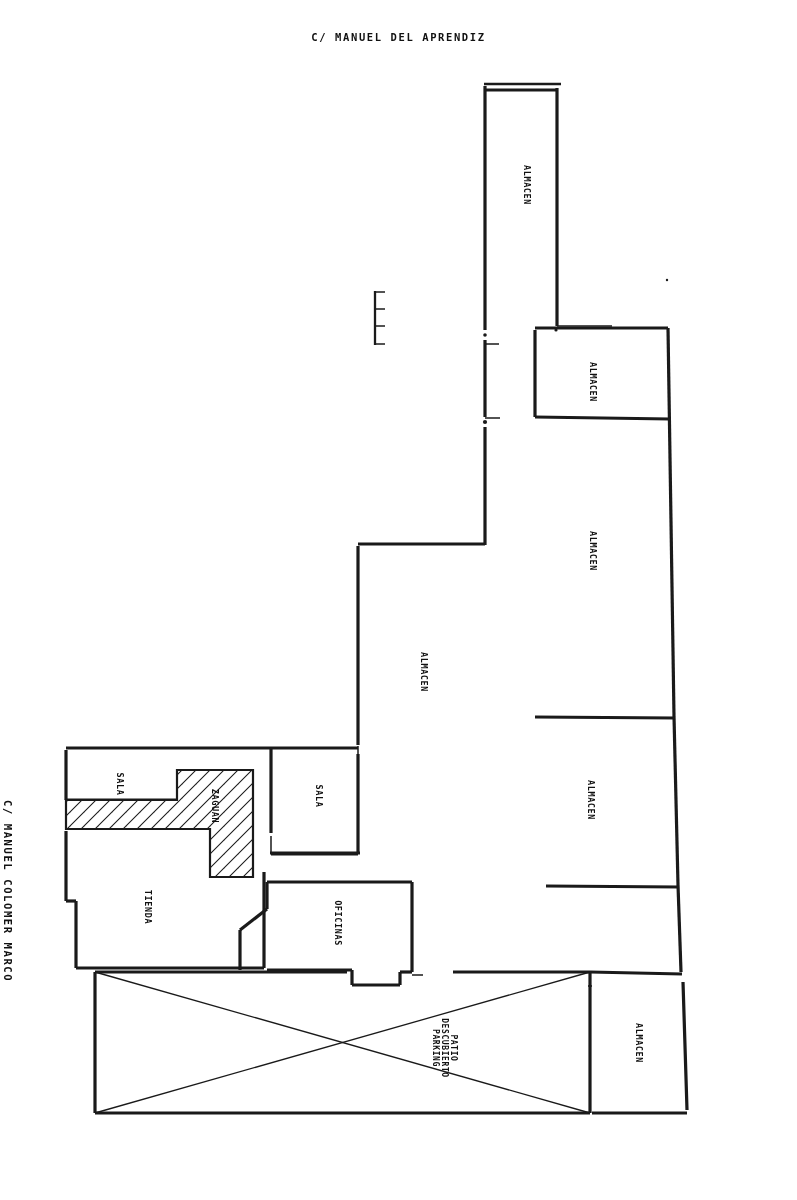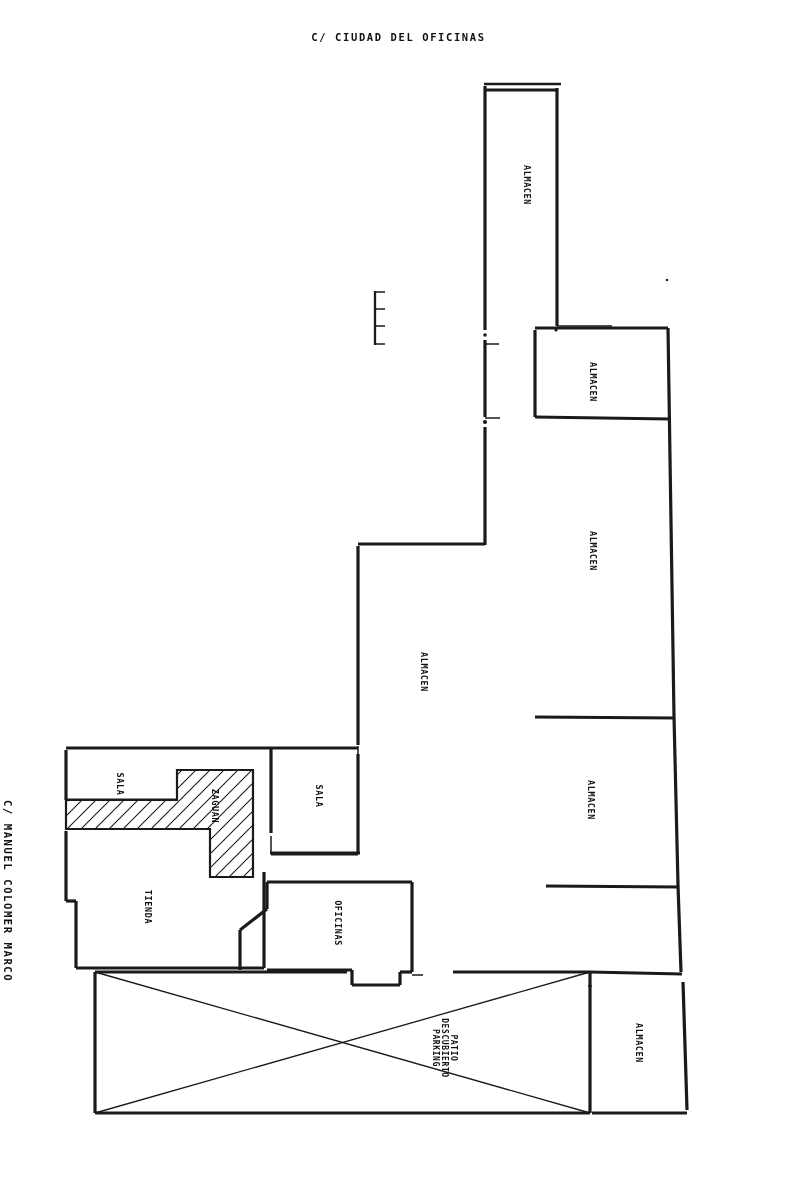--- a/index.html
+++ b/index.html
@@ -76,21 +76,21 @@
     top: 800px;
     transform-origin: 0 0;
     transform: rotate(90deg);
   }
 </style>
 </head>
 <body>
 
 <div id="plan-root">
 
-  <div class="street-label" id="street-top">C/ CIUDAD DEL OFICINAS</div>
+  <div class="street-label" id="street-top">C/ MANUEL DEL APRENDIZ</div>
 
   <div class="street-label" id="street-left">C/ MANUEL COLOMER MARCO</div>
 
   <svg class="floorplan" viewBox="0 0 797 1200">
     <defs>
       <pattern id="zaguanHatch" width="14" height="14" patternUnits="userSpaceOnUse" patternTransform="rotate(0)">
         <rect width="14" height="14" fill="#ffffff"></rect>
         <line class="hatchline" x1="-4" y1="18" x2="18" y2="-4"></line>
         <line class="hatchline" x1="-4" y1="4" x2="4" y2="-4"></line>
         <line class="hatchline" x1="10" y1="18" x2="18" y2="10"></line>

